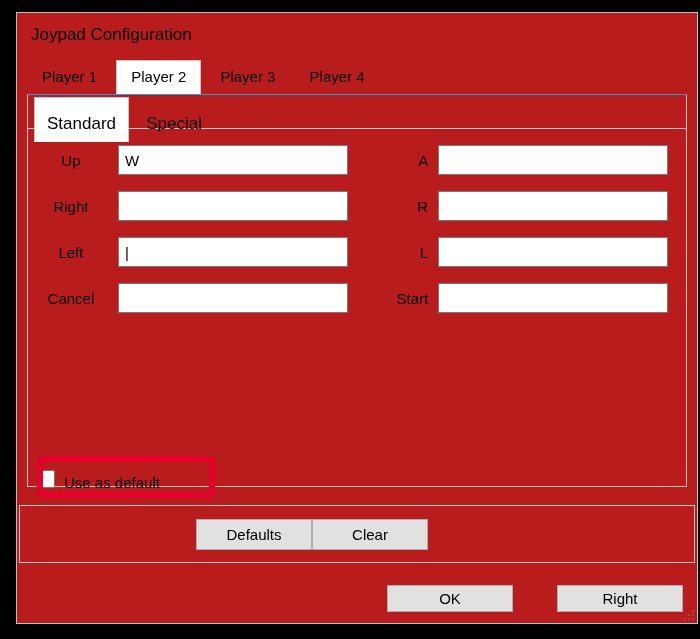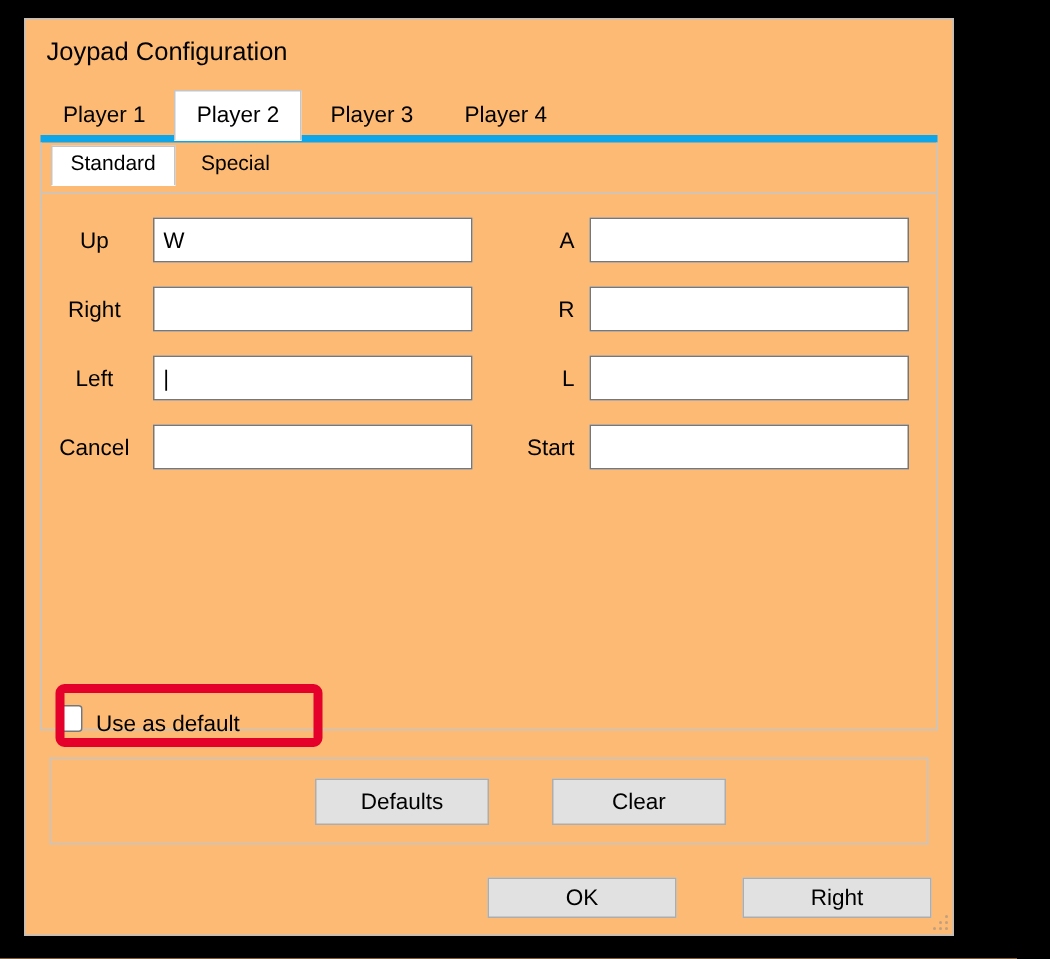--- a/index.html
+++ b/index.html
@@ -10,34 +10,34 @@
     font-size: 15px;
     color: #000;
     width: 700px;
     height: 639px;
     overflow: hidden;
   }
   .window {
     position: absolute;
     left: 16px;
     top: 12px;
-    width: 620px;
+    width: 682px;
     height: 612px;
-    background: #fdba74;
+    background: #b91c1c;
     border: 1px solid #bfbfbf;
   }
   .title {
     padding: 12px 14px 8px 14px;
     font-size: 17px;
   }
   
   .tabs {
     position: relative;
     margin: 6px 10px 0 10px;
-    border-bottom: 5px solid #0ea5e9;
+    border-bottom: 1px solid #0ea5e9;
     height: 36px;
   }
   .tab {
     display: inline-block;
     padding: 7px 14px 8px 14px;
     font-size: 15px;
     position: relative;
     top: 1px;
     border: 1px solid transparent;
     cursor: default;
@@ -58,22 +58,22 @@
   }
   .inner-tabs {
     position: relative;
     border-bottom: 1px solid #c5c5c5;
     height: 34px;
     padding-left: 6px;
     padding-top: 0;
   }
   .inner-tab {
     display: inline-block;
-    padding: 2px 12px 7px 12px;
-    font-size: 14px;
+    padding: 16px 12px 7px 12px;
+    font-size: 17px;
     position: relative;
     top: 2px;
     border: 1px solid transparent;
     cursor: default;
   }
   .inner-tab.active {
     background: #fff;
     border: 1px solid #c5c5c5;
     border-bottom: 1px solid #fff;
   }
@@ -134,25 +134,24 @@
   .btn-row1 {
     position: absolute;
     left: 0;
     right: 0;
     top: 492px;
     height: 58px;
     border-top: 1px solid #c5c5c5;
     border-bottom: 1px solid #c5c5c5;
     border-left: 1px solid #c5c5c5;
     border-right: 1px solid #c5c5c5;
-    margin: 0 16px;
+    margin: 0 2px;
     display: flex;
     align-items: center;
     padding-left: 176px;
-    gap: 42px;
   }
   .btn {
     background: #e1e1e1;
     border: 1px solid #adadad;
     font-size: 15px;
     padding: 6px 0;
     width: 116px;
     text-align: center;
     cursor: default;
   }

